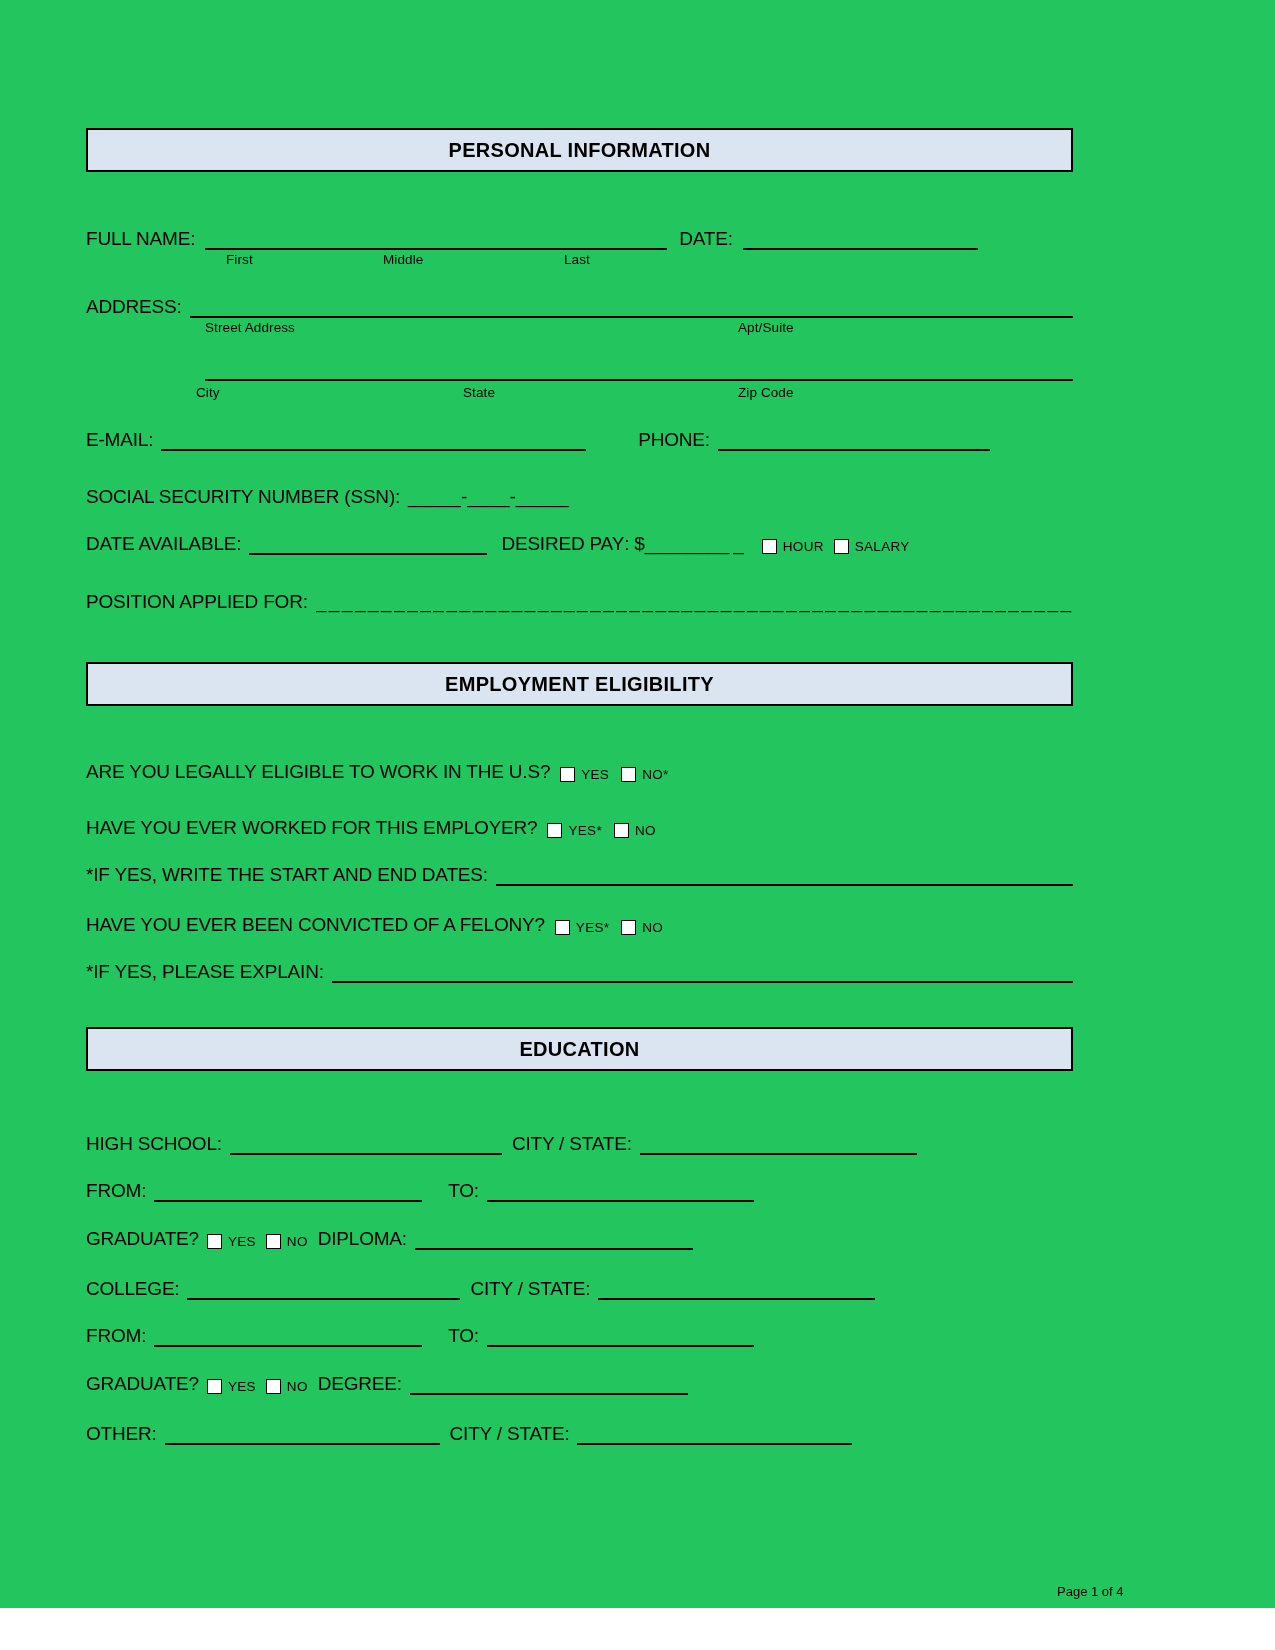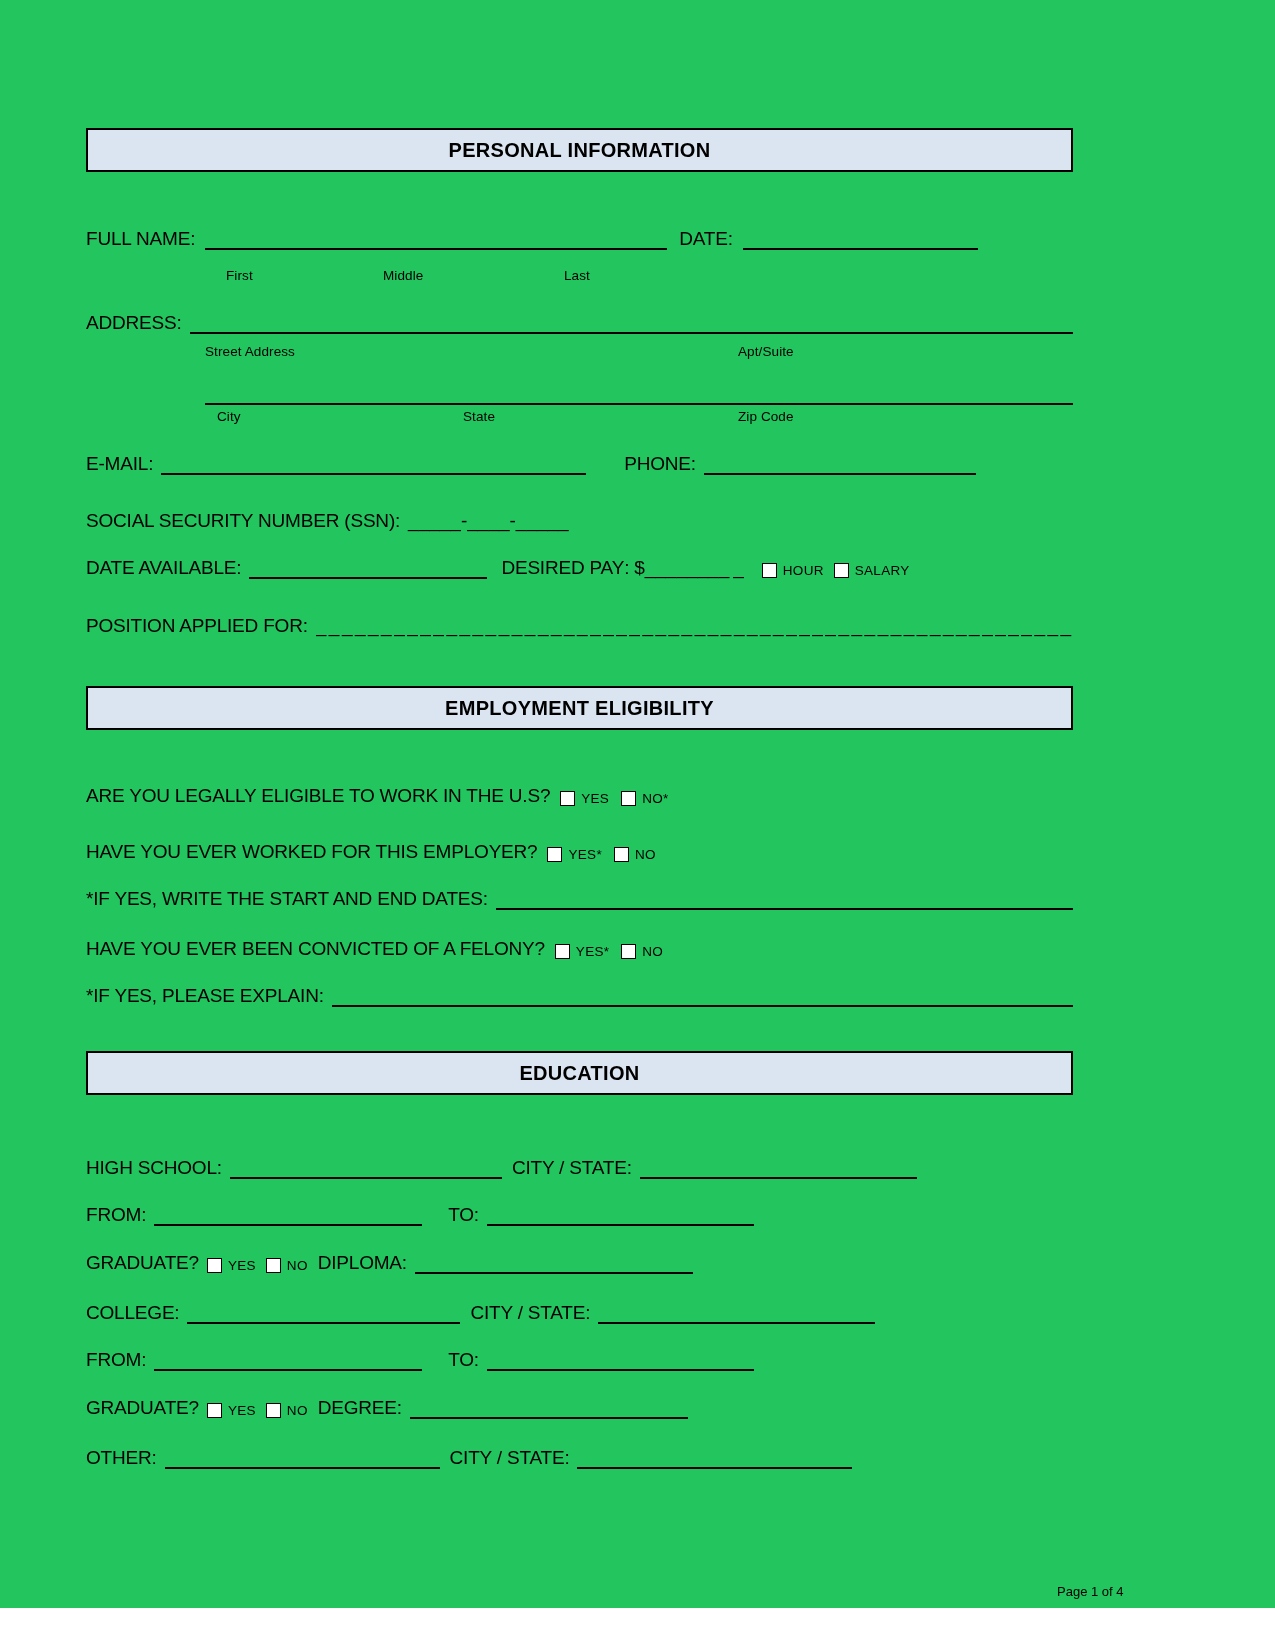--- a/index.html
+++ b/index.html
@@ -31,48 +31,48 @@
   <div class="section-header" style="margin-top:128px">
     <span class="section-title">PERSONAL INFORMATION</span>
   </div>
 
   <div class="row" style="margin-top:54px">
     <span class="lbl">FULL NAME:</span>
     <span class="blank" style="width:462px;margin-left:10px"></span>
     <span class="lbl" style="margin-left:12px">DATE:</span>
     <span class="blank" style="width:235px;margin-left:10px"></span>
   </div>
-  <div class="sub" style="margin-top:18px">
+  <div class="sub" style="margin-top:2px">
     <span style="left:140px">First</span>
     <span style="left:297px">Middle</span>
     <span style="left:478px">Last</span>
   </div>
 
   <div class="row" style="margin-top:26px">
     <span class="lbl">ADDRESS:</span>
     <span class="blank grow" style="margin-left:8px"></span>
   </div>
-  <div class="sub" style="margin-top:10px">
+  <div class="sub" style="margin-top:2px">
     <span style="left:119px">Street Address</span>
     <span style="left:652px">Apt/Suite</span>
   </div>
 
   <div class="row" style="margin-top:32px;height:13px">
     <span class="blank grow" style="margin-left:119px"></span>
   </div>
   <div class="sub" style="margin-top:4px">
-    <span style="left:131px">City</span>
+    <span style="left:110px">City</span>
     <span style="left:377px">State</span>
     <span style="left:652px">Zip Code</span>
   </div>
 
   <div class="row" style="margin-top:26px">
     <span class="lbl">E-MAIL:</span>
     <span class="blank" style="width:425px;margin-left:8px"></span>
-    <span class="lbl" style="margin-left:38px">PHONE:</span>
+    <span class="lbl" style="margin-left:52px">PHONE:</span>
     <span class="blank" style="width:272px;margin-left:8px"></span>
   </div>
 
   <div class="row" style="margin-top:33px">
     <span class="lbl">SOCIAL SECURITY NUMBER (SSN):</span>
     <span class="uline" style="margin-left:8px">_____-____-_____</span>
   </div>
 
   <div class="row" style="margin-top:23px">
     <span class="lbl">DATE AVAILABLE:</span>

